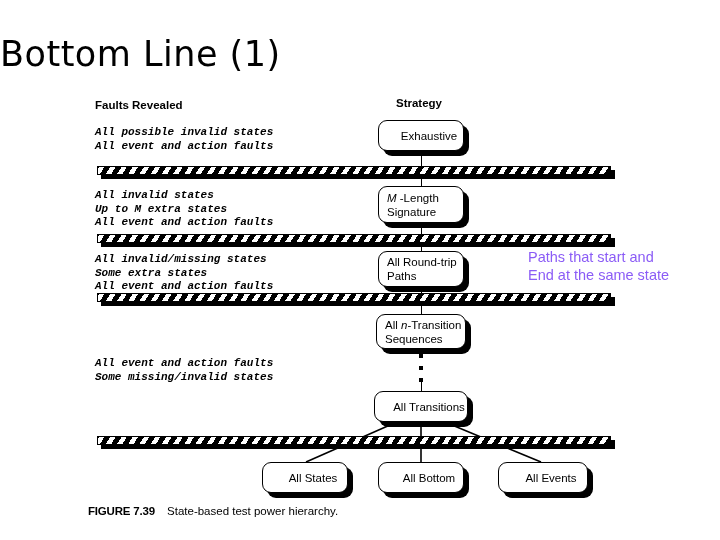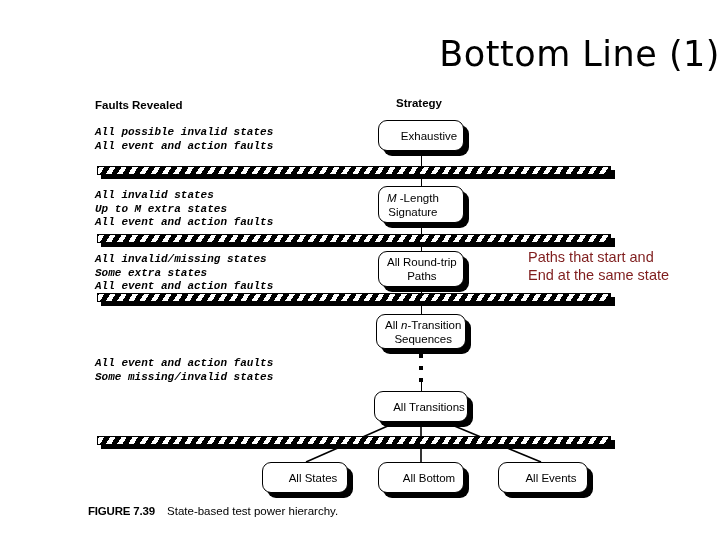--- a/index.html
+++ b/index.html
@@ -21,21 +21,21 @@
     inset: 0;
     background: #ffffff;
   }
 
   
   .slide-title {
     position: absolute;
     left: 0;
     top: 36px;
     width: 720px;
-    text-align: right;
+    text-align: left;
     font-family: "DejaVu Sans", sans-serif;
     font-size: 35px;
     font-weight: 400;
     letter-spacing: 0.5px;
     color: #000;
     line-height: 1.05;
     white-space: nowrap;
   }
 
   
@@ -128,21 +128,21 @@
     border: 1.6px solid #000;
     border-radius: 9px;
     display: flex;
     align-items: center;
     justify-content: center;
     text-align: center;
     padding-left: 16px;
   }
   .node .node-face.align-left {
     justify-content: flex-start;
-    text-align: center;
+    text-align: left;
     padding-left: 8px;
   }
   .node .node-label {
     font-family: "Liberation Sans", sans-serif;
     font-size: 11.5px;
     line-height: 14px;
     color: #000;
     white-space: pre-line;
   }
   .node .node-label i { font-style: italic; }
@@ -166,21 +166,21 @@
   }
 
   
   .annotation {
     position: absolute;
     left: 528px;
     top: 248px;
     font-family: "Liberation Sans", sans-serif;
     font-size: 14.5px;
     line-height: 18px;
-    color: #7f1d1d;
+    color: #8b5cf6;
     white-space: nowrap;
   }
   .annotation .ln { display: block; }
 
   
   .caption {
     position: absolute;
     left: 88px;
     top: 505px;
     font-family: "Liberation Sans", sans-serif;

